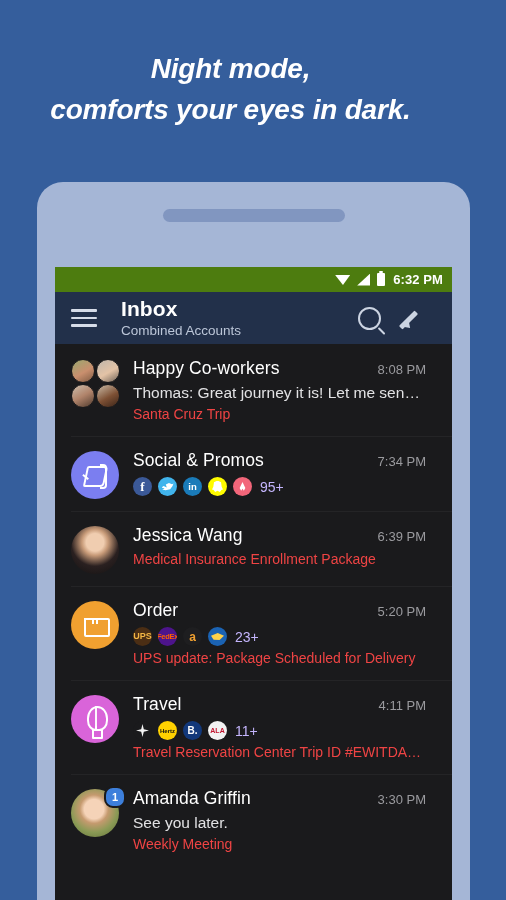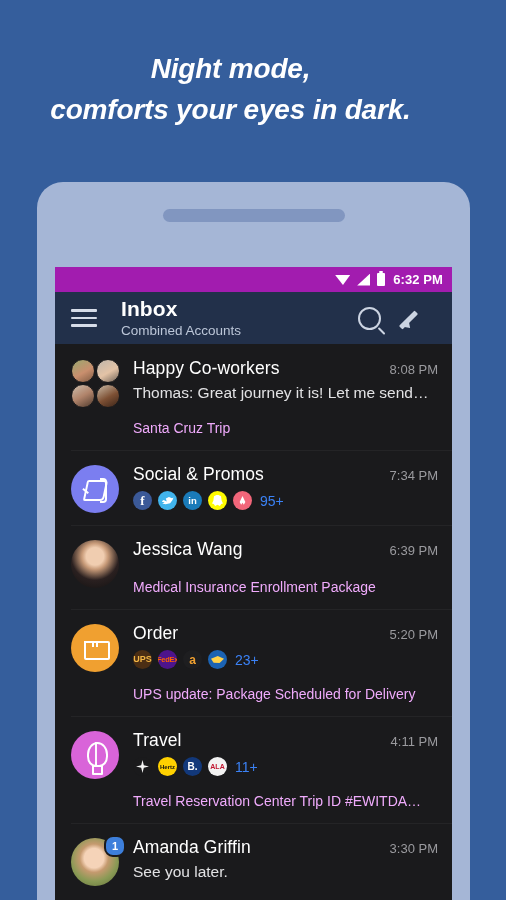--- a/index.html
+++ b/index.html
@@ -32,21 +32,21 @@
   }
   .screen{
     position:absolute;left:18px;top:85px;
     width:397px;height:675px;
     background:#1a1a1c;
     overflow:hidden;
   }
 
   
   .statusbar{
-    height:25px;background:#a21caf;
+    height:25px;background:#4d7c0f;
     display:flex;align-items:center;justify-content:flex-end;
     padding-right:9px;box-sizing:border-box;
   }
   .sb-icons{display:flex;align-items:center;gap:7px;}
   .sb-time{
     color:#ffffff;font-size:13px;font-weight:bold;
     margin-left:8px;letter-spacing:0.1px;
   }
   .ic-wifi{
     width:15px;height:11px;
@@ -100,21 +100,21 @@
   }
   .pencil .tip{
     position:absolute;left:1px;bottom:1px;width:0;height:0;
     border-left:4px solid transparent;border-right:4px solid transparent;
     border-top:6px solid #ccd4e2;transform:rotate(-45deg);
   }
 
   
   .list{background:#1a1a1c;}
   .row{
-    display:flex;padding:13px 14px 12px 16px;
+    display:flex;padding:13px 26px 12px 16px;
     box-sizing:border-box;position:relative;cursor:pointer;justify-content:flex-end;
   }
   .row+.row:before{
     content:"";position:absolute;left:16px;right:0;top:0;height:1px;
     background:#242426;
   }
   .av-wrap{width:56px;flex:none;position:relative;padding-top:2px;}
   .avatar{
     width:48px;height:48px;border-radius:50%;
     display:flex;align-items:center;justify-content:center;
@@ -151,33 +151,33 @@
     text-overflow:ellipsis;letter-spacing:0.1px;
   }
   .time{
     color:#9a9a9e;font-size:13px;margin-left:8px;flex:none;line-height:22px;
   }
   .preview{
     color:#e2e2e4;font-size:15.5px;line-height:21px;margin-top:1px;
     white-space:nowrap;overflow:hidden;text-overflow:ellipsis;
   }
   .subject{
-    color:#f0abfc;font-size:14px;line-height:20px;margin-top:15px;
+    color:#ef4444;font-size:14px;line-height:20px;margin-top:1px;
     white-space:nowrap;overflow:hidden;text-overflow:ellipsis;
   }
 
   .chips{display:flex;align-items:center;margin:4px 0 2px;}
   .chip{
     width:19px;height:19px;border-radius:50%;margin-right:6px;
     display:flex;align-items:center;justify-content:center;
     font-size:11px;font-weight:bold;color:#fff;flex:none;
     overflow:hidden;line-height:1;
   }
   .chip-more{
-    color:#3b82f6;font-size:14px;margin-left:2px;
+    color:#c4b5fd;font-size:14px;margin-left:2px;
   }
 
   
   .c-fb{background:#3b5998;font-family:"Liberation Serif",serif;font-size:13px;}
   .c-tw{background:#41b4ec;}
   .c-in{background:#1a7bb9;font-size:9.5px;}
   .c-snap{background:#fffc00;}
   .c-air{background:#f2667a;}
   .c-ups{background:#4b2e14;color:#f2b544;font-size:9px;}
   .c-fedex{background:#4d148c;color:#ff6200;font-size:7.5px;letter-spacing:-0.3px;}

